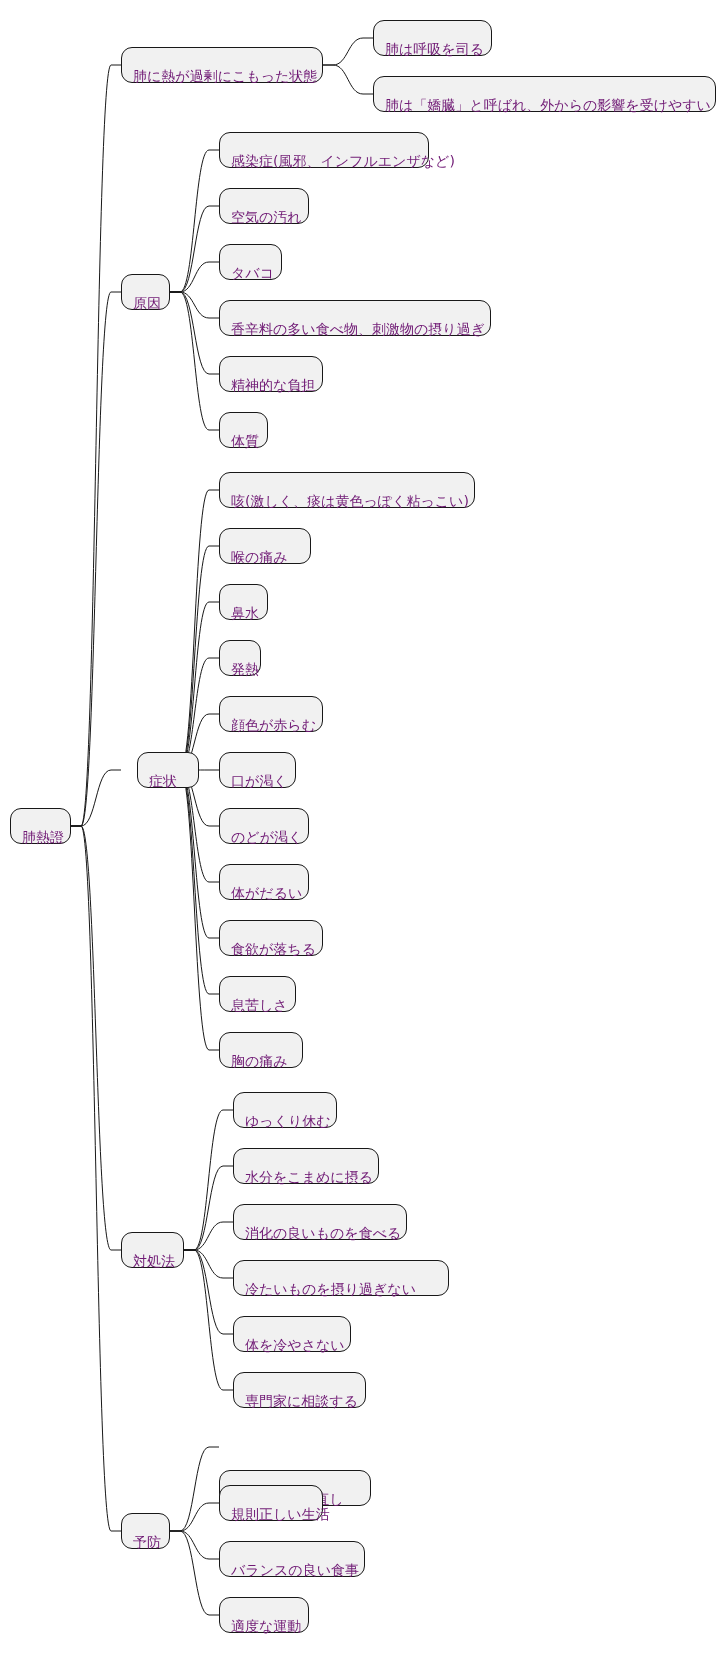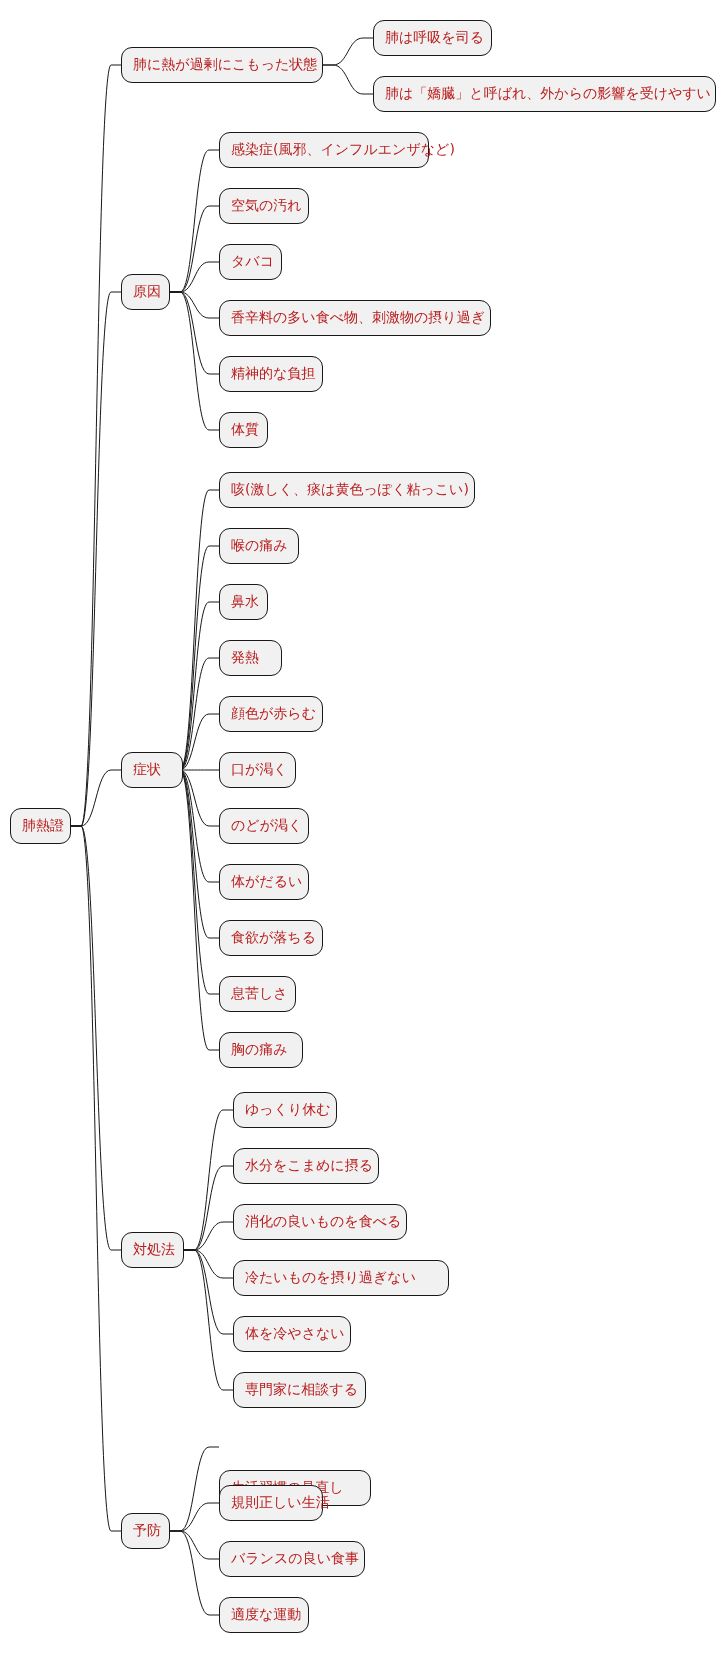--- a/index.html
+++ b/index.html
@@ -2,21 +2,21 @@
 <html><head>
 <meta charset="utf-8">
 <style>
   html, body { margin: 0; padding: 0; background: #ffffff; }
   body { width: 726px; height: 1653px; position: relative; overflow: hidden;
          font-family: "DejaVu Sans", "Liberation Sans", sans-serif; }
   #edges { position: absolute; left: 0; top: 0; width: 726px; height: 1653px; }
   .node {
     position: absolute; box-sizing: border-box; height: 36px;
     background: #f1f1f1; border: 1.5px solid #181818; border-radius: 11px;
-    font-size: 14px; color: #b91c1c; line-height: 33px; padding: 0 11px;
+    font-size: 14px; color: #701a75; line-height: 33px; padding: 12px 11px;
     white-space: nowrap; cursor: pointer;
   }
 </style>
 </head>
 <body>
 
 <svg id="edges" xmlns="http://www.w3.org/2000/svg">
     <path d="M71,826 L81,826 C96,826 96,65 111,65 L121,65" fill="none" stroke="#181818" stroke-width="1"></path>
     <path d="M323,65 L333,65 C348,65 348,38 363,38 L373,38" fill="none" stroke="#181818" stroke-width="1"></path>
     <path d="M323,65 L333,65 C348,65 348,94 363,94 L373,94" fill="none" stroke="#181818" stroke-width="1"></path>
@@ -57,25 +57,25 @@
     <div class="node" style="left: 121px; top: 47px; width: 202px;">肺に熱が過剰にこもった状態</div>
     <div class="node" style="left: 373px; top: 20px; width: 119px;">肺は呼吸を司る</div>
     <div class="node" style="left: 373px; top: 76px; width: 343px;">肺は「嬌臓」と呼ばれ、外からの影響を受けやすい</div>
     <div class="node" style="left: 121px; top: 274px; width: 49px;">原因</div>
     <div class="node" style="left: 219px; top: 132px; width: 210px;">感染症(風邪、インフルエンザなど)</div>
     <div class="node" style="left: 219px; top: 188px; width: 90px;">空気の汚れ</div>
     <div class="node" style="left: 219px; top: 244px; width: 63px;">タバコ</div>
     <div class="node" style="left: 219px; top: 300px; width: 272px;">香辛料の多い食べ物、刺激物の摂り過ぎ</div>
     <div class="node" style="left: 219px; top: 356px; width: 104px;">精神的な負担</div>
     <div class="node" style="left: 219px; top: 412px; width: 49px;">体質</div>
-    <div class="node" style="left: 121px; top: 752px; width: 62px;">症状</div>
+    <div class="node" style="left: 137px; top: 752px; width: 62px;">症状</div>
     <div class="node" style="left: 219px; top: 472px; width: 256px;">咳(激しく、痰は黄色っぽく粘っこい)</div>
-    <div class="node" style="left: 219px; top: 528px; width: 80px;">喉の痛み</div>
+    <div class="node" style="left: 219px; top: 528px; width: 92px;">喉の痛み</div>
     <div class="node" style="left: 219px; top: 584px; width: 49px;">鼻水</div>
-    <div class="node" style="left: 219px; top: 640px; width: 63px;">発熱</div>
+    <div class="node" style="left: 219px; top: 640px; width: 42px;">発熱</div>
     <div class="node" style="left: 219px; top: 696px; width: 104px;">顔色が赤らむ</div>
     <div class="node" style="left: 219px; top: 752px; width: 77px;">口が渇く</div>
     <div class="node" style="left: 219px; top: 808px; width: 90px;">のどが渇く</div>
     <div class="node" style="left: 219px; top: 864px; width: 90px;">体がだるい</div>
     <div class="node" style="left: 219px; top: 920px; width: 104px;">食欲が落ちる</div>
     <div class="node" style="left: 219px; top: 976px; width: 77px;">息苦しさ</div>
     <div class="node" style="left: 219px; top: 1032px; width: 84px;">胸の痛み</div>
     <div class="node" style="left: 121px; top: 1232px; width: 63px;">対処法</div>
     <div class="node" style="left: 233px; top: 1092px; width: 104px;">ゆっくり休む</div>
     <div class="node" style="left: 233px; top: 1148px; width: 146px;">水分をこまめに摂る</div>

